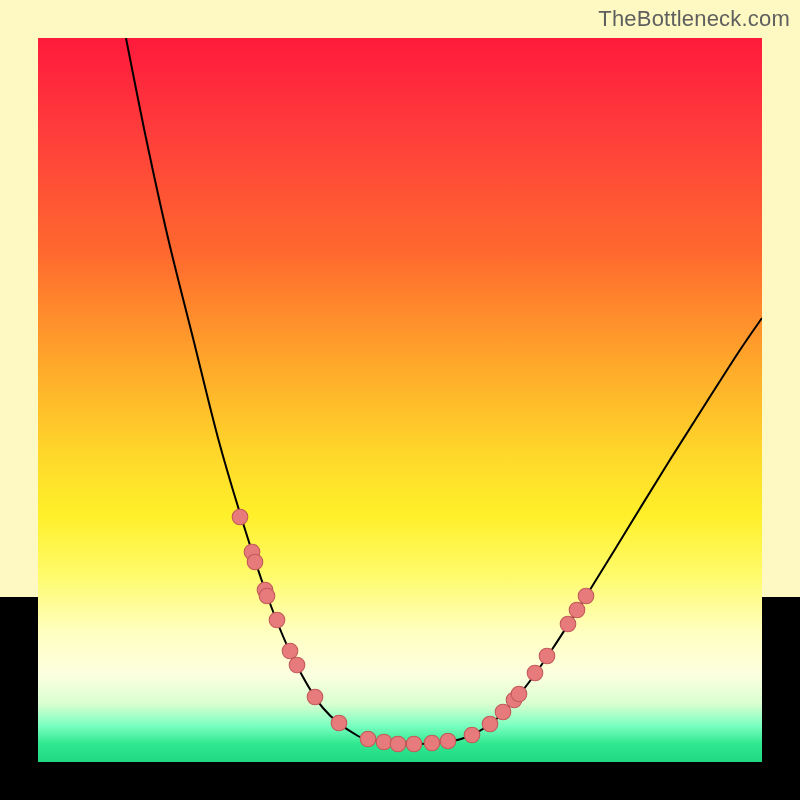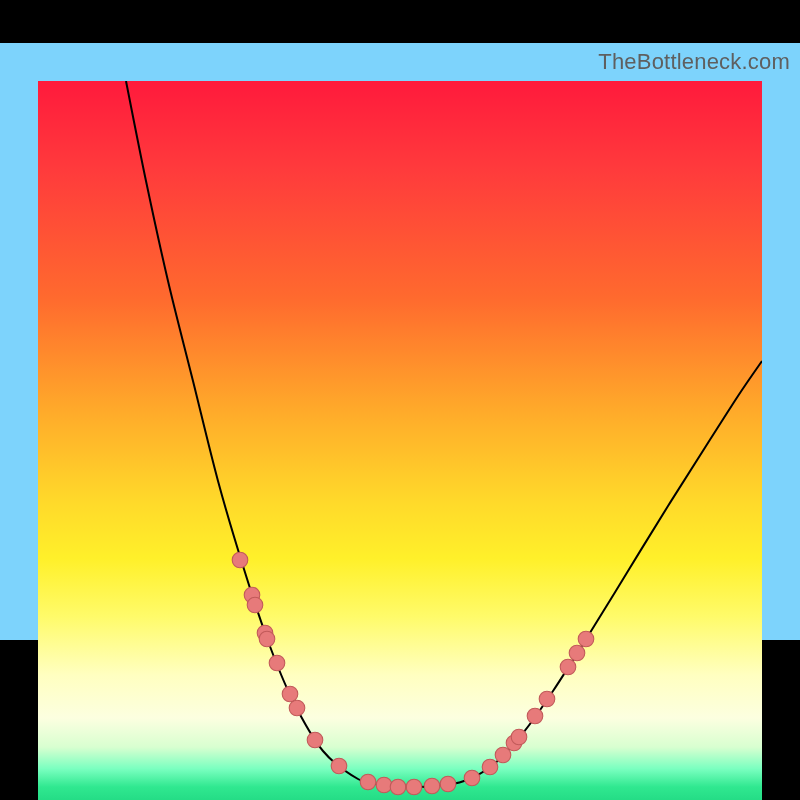--- a/index.html
+++ b/index.html
@@ -8,22 +8,21 @@
     width: 800px;
     height: 800px;
     overflow: hidden;
     background: #000;
     font-family: Arial, Helvetica, sans-serif;
   }
   .frame {
     position: relative;
     width: 800px;
     height: 597px;
-    background: #7dd3fc;
-    margin-top: 43px;
+    background: #fef9c3;
   }
   .plot-area {
     position: absolute;
     left: 38px;
     top: 38px;
     width: 724px;
     height: 724px;
     
     background: linear-gradient(
       to bottom,

